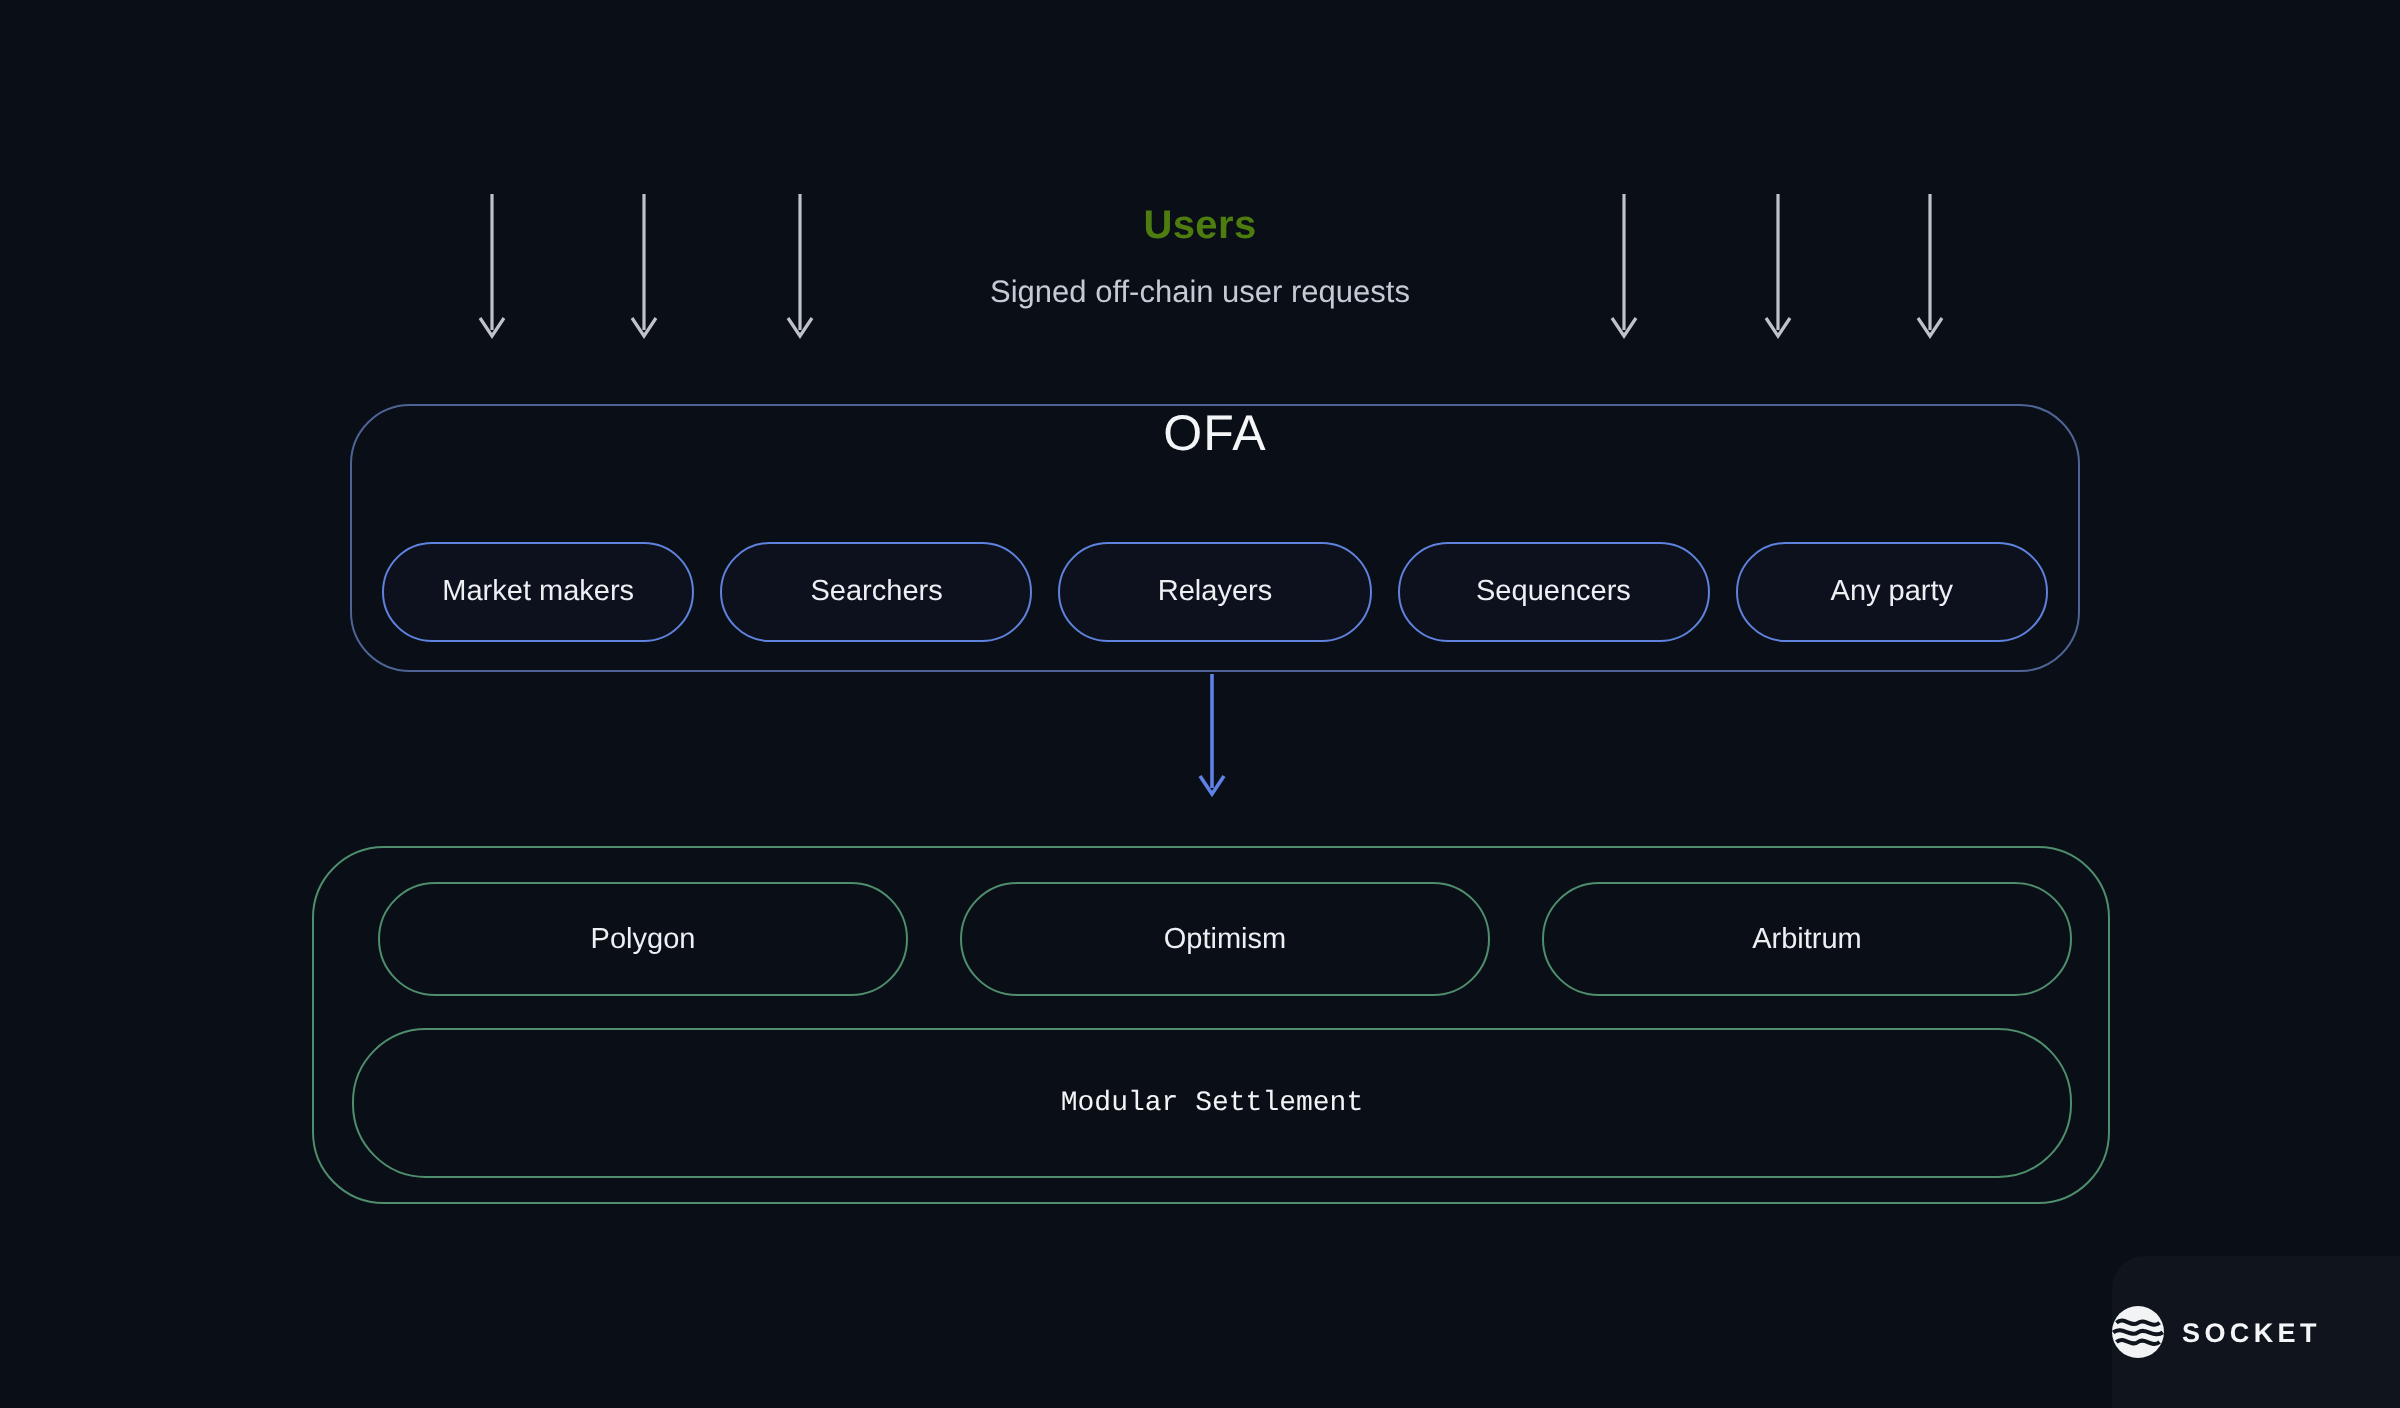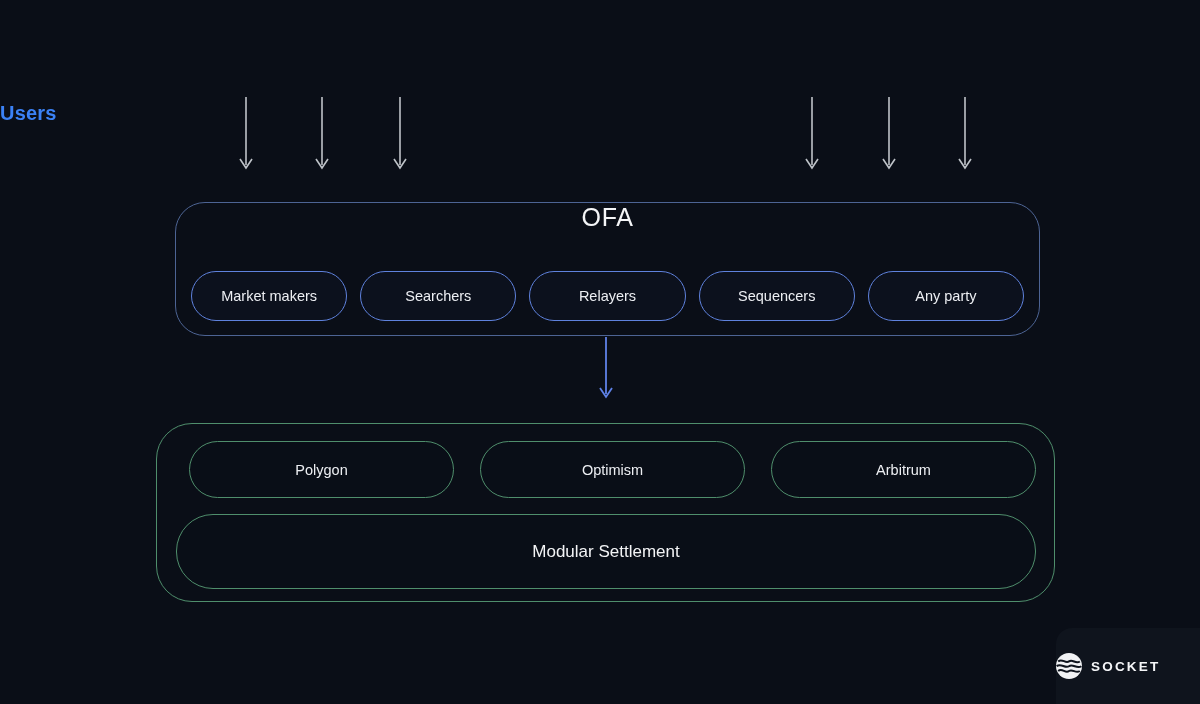--- a/index.html
+++ b/index.html
@@ -9,22 +9,22 @@
     font-family: "Liberation Sans", sans-serif;
     overflow: hidden;
     position: relative;
     color: #f2f3f6;
   }
   .stage { position: absolute; inset: 0; }
 
   
   .users-title {
     position: absolute; left: 0; right: 0; top: 102;
-    top: 102px; text-align: left;
-    font-size: 20px; font-weight: 700; color: #3b82f6;
+    top: 102px; text-align: center;
+    font-size: 20px; font-weight: 700; color: #4d7c0f;
     letter-spacing: 0.2px;
   }
   .users-subtitle {
     position: absolute; left: 0; right: 0; top: 138px; text-align: center;
     font-size: 15.5px; font-weight: 400; color: #c6cad3;
   }
   .down-arrow { position: absolute; top: 95px; width: 18px; height: 80px; }
 
   
   .ofa-box {
@@ -65,22 +65,23 @@
   .pill-green {
     flex: 1; border: 1px solid #4f8e6c; border-radius: 28.5px;
     display: flex; align-items: center; justify-content: center;
     font-size: 14.5px; color: #edeff3;
     background: rgba(10, 15, 24, 0.3);
   }
   .modular-pill {
     position: absolute; left: 19px; right: 18px; top: 90px; height: 73px;
     border: 1px solid #4f8e6c; border-radius: 37px;
     display: flex; align-items: center; justify-content: center;
-    font-size: 17px; font-weight: 500; color: #f3f4f6;
+    font-size: 14px; font-weight: 500; color: #f3f4f6;
     background: rgba(10, 15, 24, 0.3);
+    font-family: Liberation Mono, monospace;
   }
 
   
   .brand-panel {
     position: absolute; right: 0; bottom: 0;
     width: 144px; height: 76px;
     background: #0f141d;
     border-top-left-radius: 16px;
     display: flex; align-items: center; justify-content: flex-start;
   }
@@ -103,20 +104,21 @@
   <svg class="down-arrow" style="left:313px" viewBox="0 0 18 80">
     <line x1="9" y1="2" x2="9" y2="70" stroke="#bfc3c9" stroke-width="1.6"></line>
     <polyline points="3,64 9,73 15,64" fill="none" stroke="#bfc3c9" stroke-width="1.6"></polyline>
   </svg>
   <svg class="down-arrow" style="left:391px" viewBox="0 0 18 80">
     <line x1="9" y1="2" x2="9" y2="70" stroke="#bfc3c9" stroke-width="1.6"></line>
     <polyline points="3,64 9,73 15,64" fill="none" stroke="#bfc3c9" stroke-width="1.6"></polyline>
   </svg>
 
   <div class="users-title">Users</div>
+  <div class="users-subtitle">Signed off-chain user requests</div>
 
   <svg class="down-arrow" style="left:803px" viewBox="0 0 18 80">
     <line x1="9" y1="2" x2="9" y2="70" stroke="#bfc3c9" stroke-width="1.6"></line>
     <polyline points="3,64 9,73 15,64" fill="none" stroke="#bfc3c9" stroke-width="1.6"></polyline>
   </svg>
   <svg class="down-arrow" style="left:880px" viewBox="0 0 18 80">
     <line x1="9" y1="2" x2="9" y2="70" stroke="#bfc3c9" stroke-width="1.6"></line>
     <polyline points="3,64 9,73 15,64" fill="none" stroke="#bfc3c9" stroke-width="1.6"></polyline>
   </svg>
   <svg class="down-arrow" style="left:956px" viewBox="0 0 18 80">

